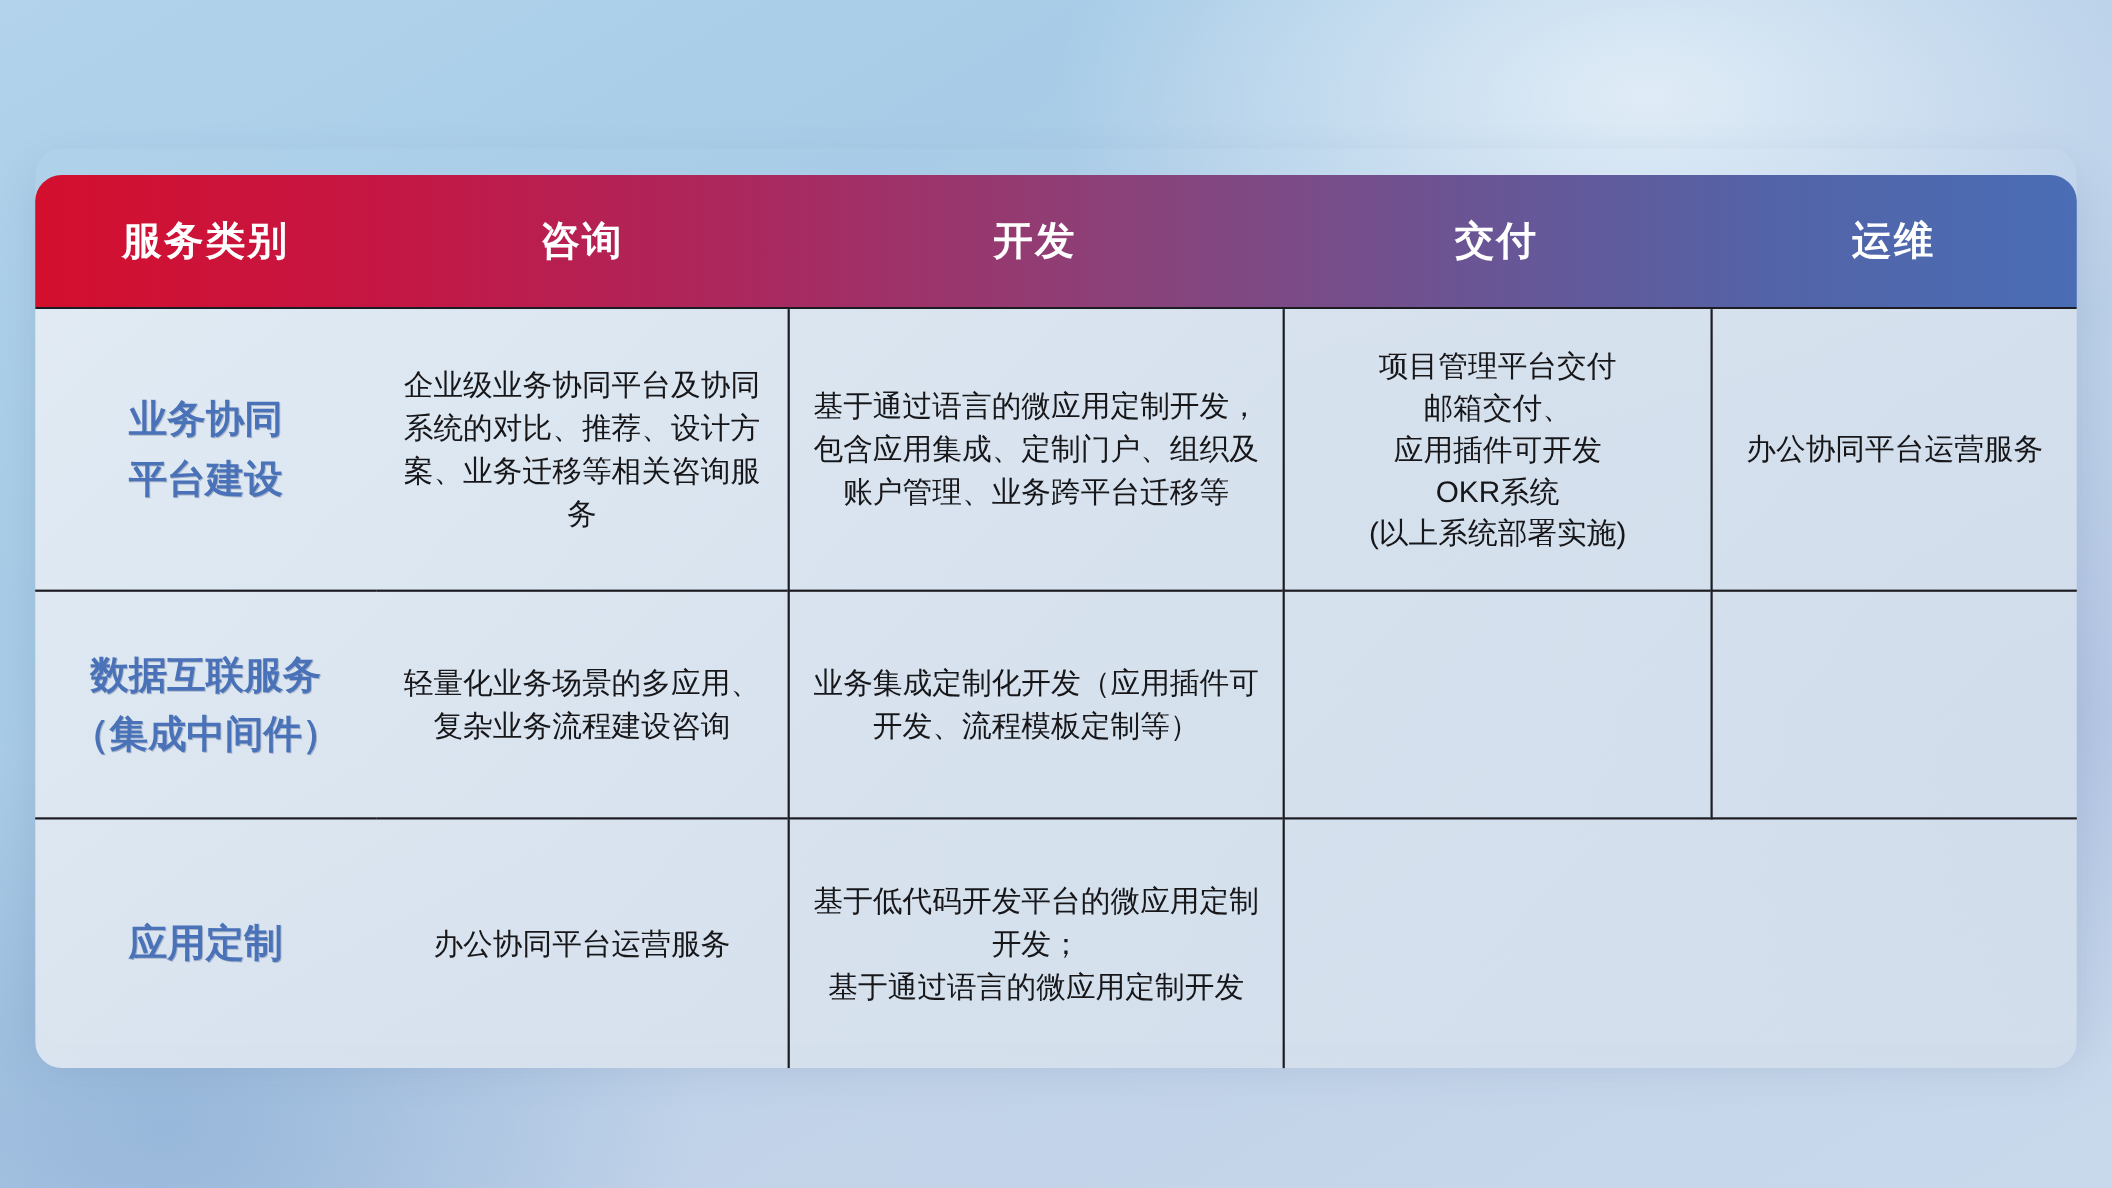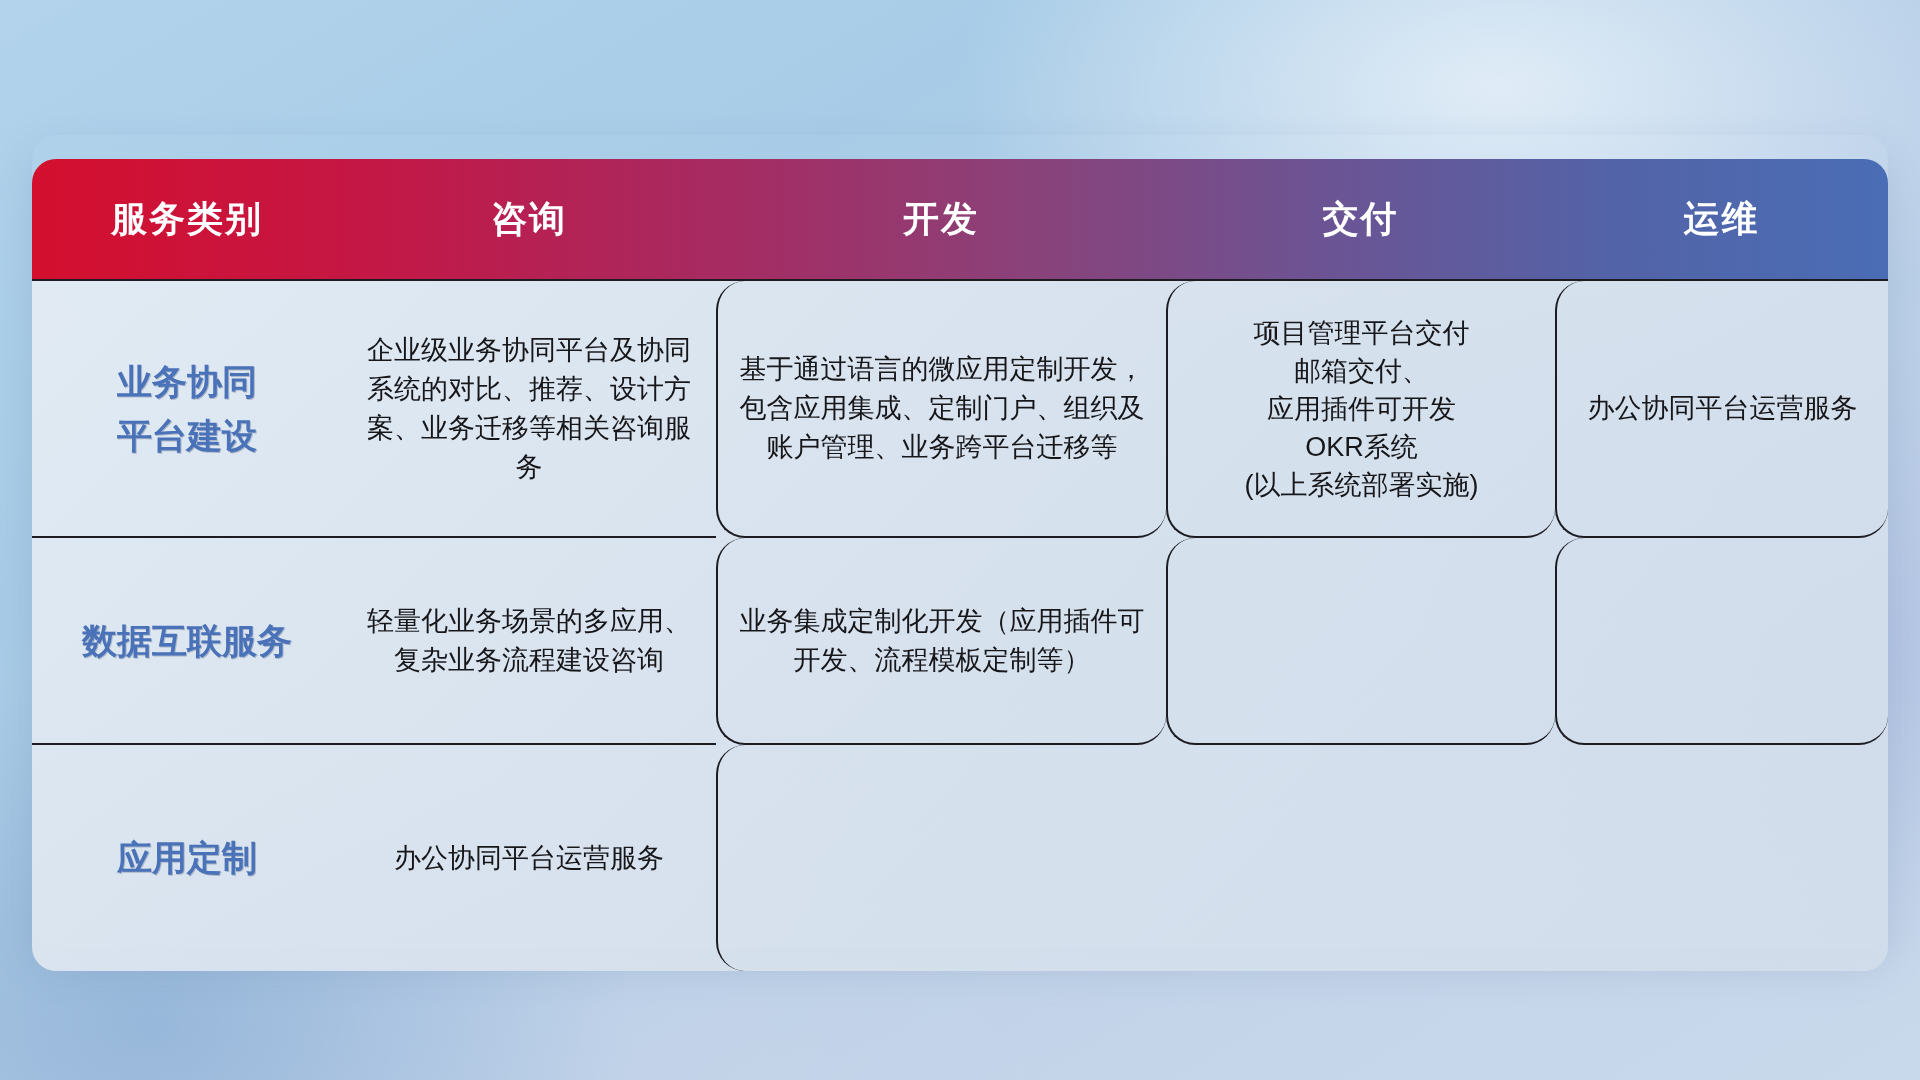--- a/index.html
+++ b/index.html
@@ -35,21 +35,21 @@
     grid-template-rows:257px 207px 226px;
     border-top:2px solid #1c1c22;
     background:linear-gradient(135deg,rgba(228,236,244,0.95) 0%,rgba(216,226,238,0.92) 55%,rgba(211,222,236,0.9) 100%);
     border-radius:0 0 24px 24px;
   }
   .cell{
     display:flex;flex-direction:column;align-items:center;justify-content:center;
     text-align:center;padding:8px 14px;box-sizing:border-box;
     font-size:27px;line-height:39px;color:#17171a;
   }
-  .cell.vline{border-left:2px solid #1c1c22;border-radius:29px;}
+  .cell.vline{border-left:2px solid #1c1c22;}
   .cell.hline{border-bottom:2px solid #1c1c22;}
   .cat{
     color:#4a72b8;font-weight:700;font-size:35px;line-height:54px;
     text-shadow:1px 1px 0 rgba(44,58,98,0.28);
   }
   .delivery-line{line-height:38px;}
 </style>
 </head>
 <body>
 
@@ -75,26 +75,31 @@
       <div class="delivery-line">项目管理平台交付</div>
       <div class="delivery-line">邮箱交付、</div>
       <div class="delivery-line">应用插件可开发</div>
       <div class="delivery-line">OKR系统</div>
       <div class="delivery-line">(以上系统部署实施)</div>
     </div>
     <div class="cell hline vline">办公协同平台运营服务</div>
 
     <div class="cell hline cat">
       <div>数据互联服务</div>
+      <div>（集成中间件）</div>
     </div>
     <div class="cell hline">轻量化业务场景的多应用、复杂业务流程建设咨询</div>
     <div class="cell hline vline">业务集成定制化开发（应用插件可开发、流程模板定制等）</div>
     <div class="cell hline vline"></div>
     <div class="cell hline vline"></div>
 
     <div class="cell cat">
       <div>应用定制</div>
     </div>
     <div class="cell">办公协同平台运营服务</div>
+    <div class="cell vline">
+      <div>基于低代码开发平台的微应用定制开发；</div>
+      <div>基于通过语言的微应用定制开发</div>
+    </div>
     <div class="cell vline"></div>
 
   </div>
 </div>
 
 </body></html>

